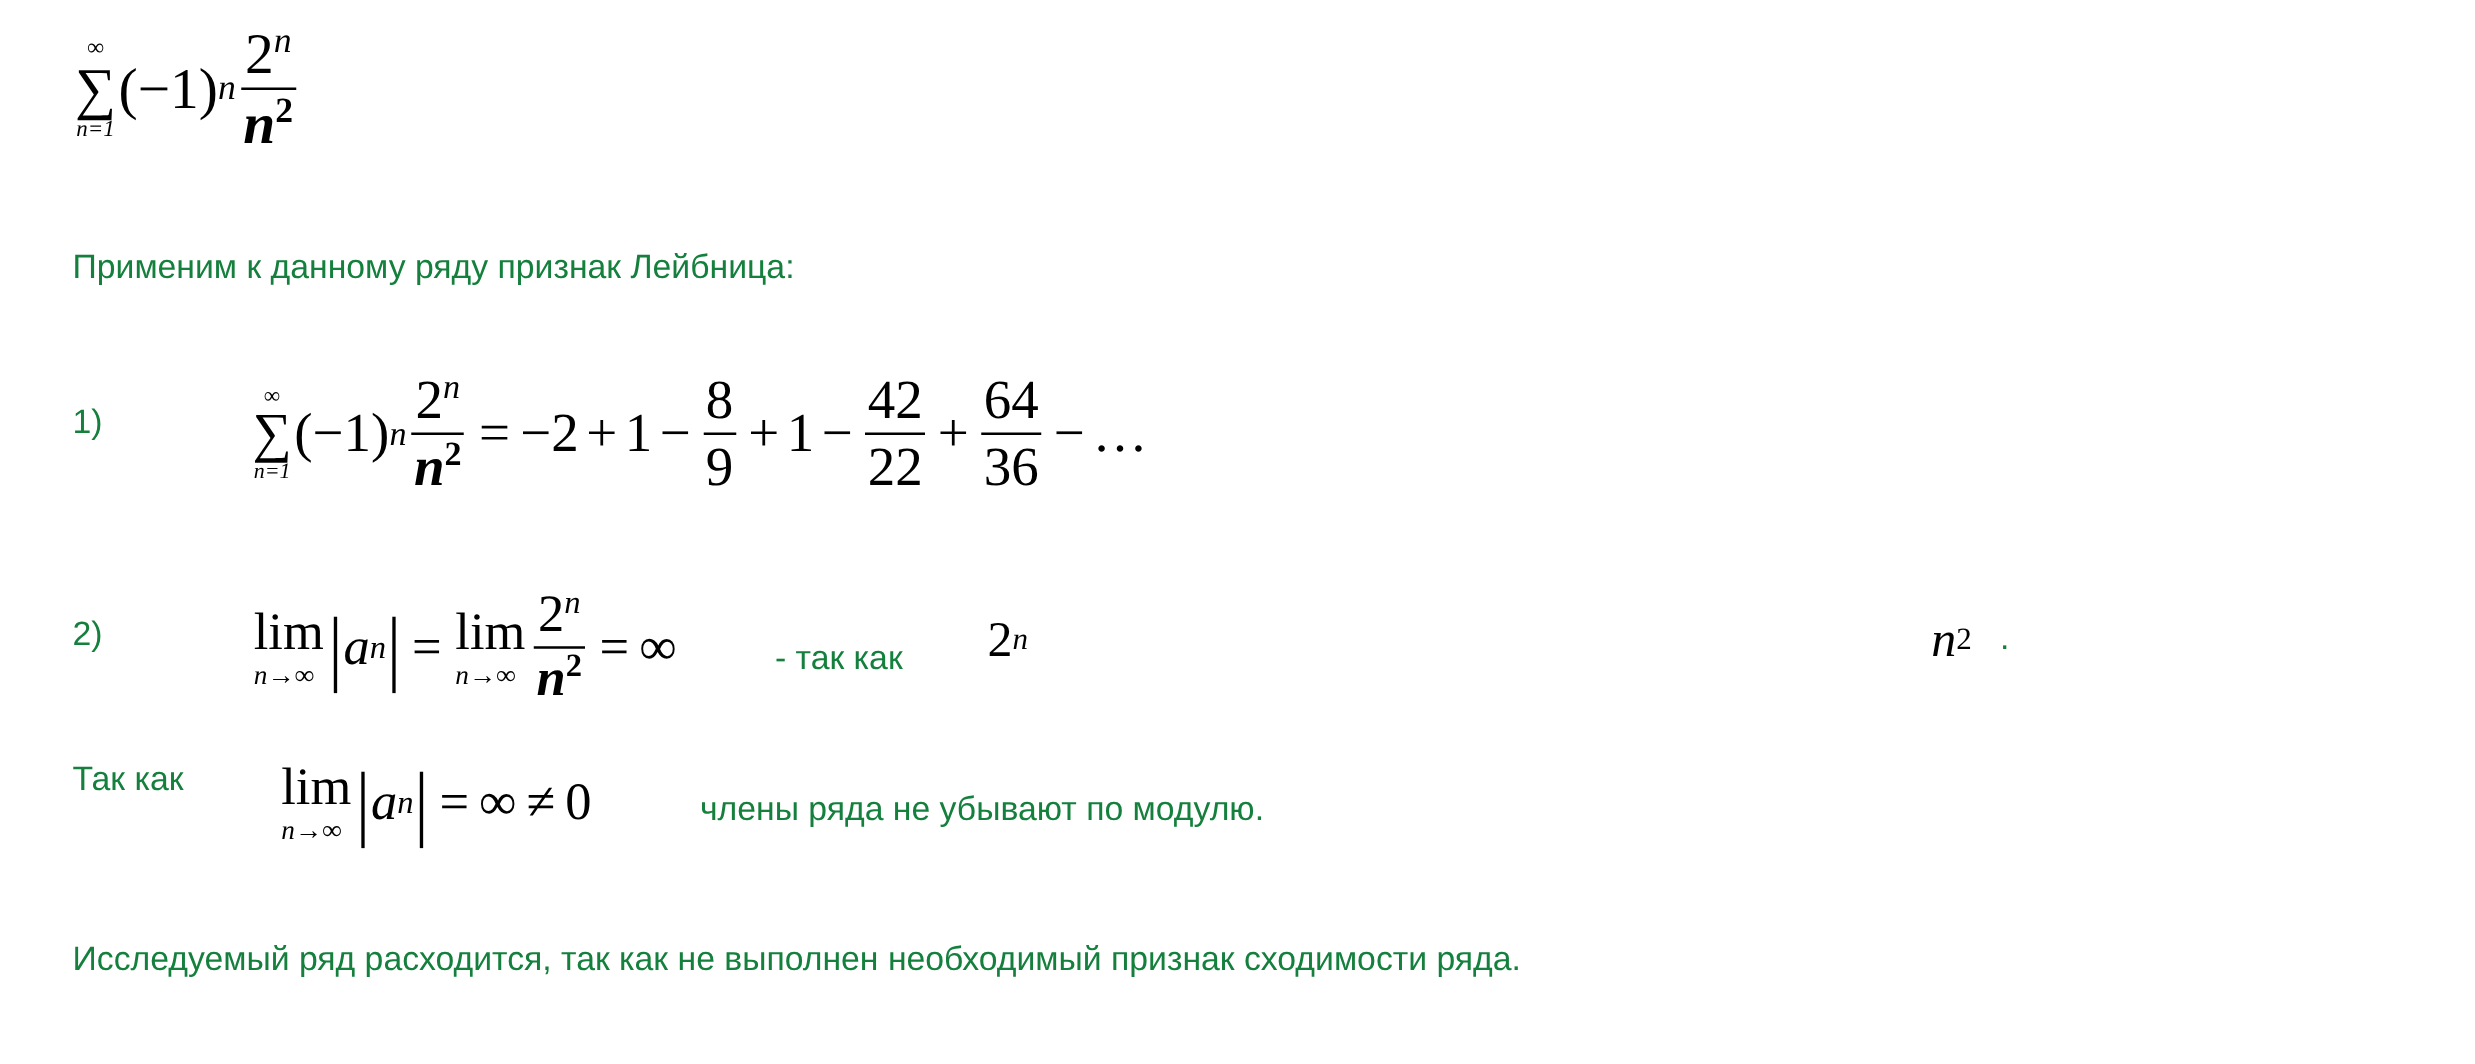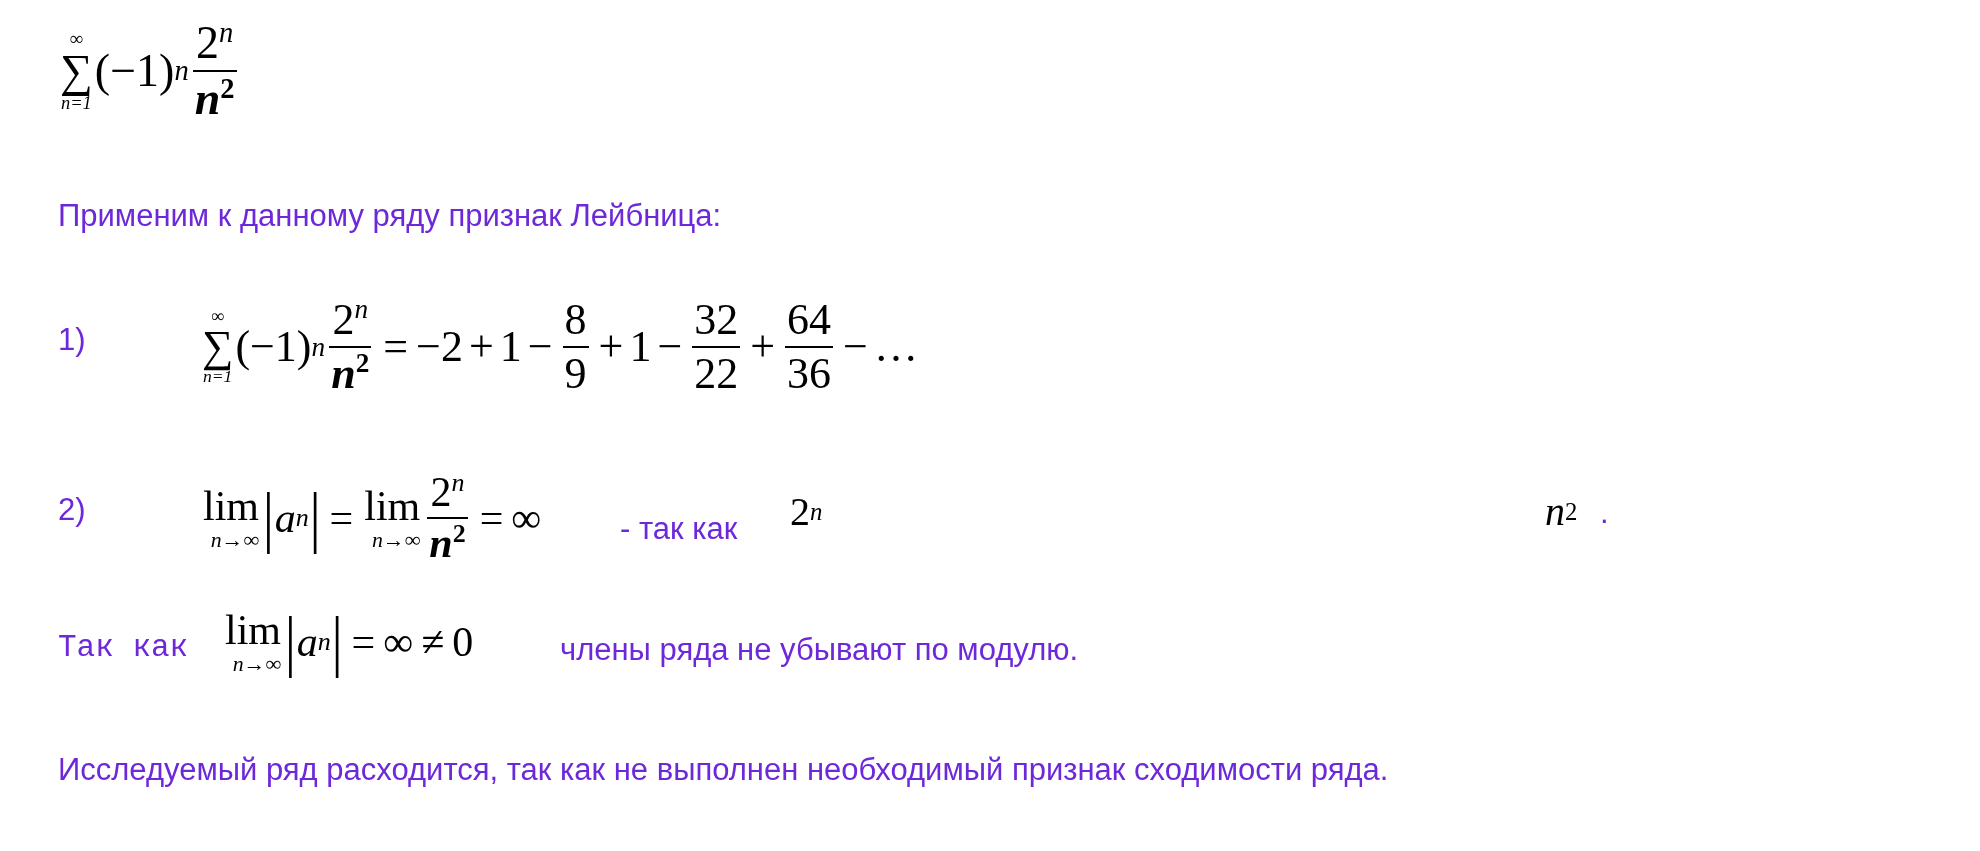--- a/index.html
+++ b/index.html
@@ -68,21 +68,21 @@
     font-size: 0.40em;
     font-family: "Liberation Serif", serif;
     font-style: italic;
     margin-top: 0.05em;
   }
 
   
   .limop {
     display: inline-flex;
     flex-direction: column;
-    align-items: flex-end;
+    align-items: flex-start;
     justify-content: center;
     vertical-align: middle;
     line-height: 1.05;
     margin: 0 3px;
   }
   .limop .limmain {
     font-family: "Liberation Serif", serif;
     font-style: normal;
   }
   .limop .limsub {
@@ -130,22 +130,22 @@
     font-size: 0.62em;
     vertical-align: sub;
     line-height: 0;
     font-style: italic;
     font-family: "Liberation Serif", serif;
   }
 
   
   .ru {
     font-family: "Liberation Sans", sans-serif;
-    font-size: 31px;
-    color: #6d28d9;
+    font-size: 27px;
+    color: #15803d;
     white-space: nowrap;
   }
 
   
   .row { position: absolute; display: flex; align-items: center; }
 
   #headline-formula { left: 58px; top: 18px; font-size: 46px; }
   #intro-line       { left: 58px; top: 198px; }
 
   #item1-number     { left: 58px;  top: 322px; }
@@ -153,21 +153,21 @@
   #item1-tail       { left: 1050px; top: 325px; }
 
   #item2-number     { left: 58px;  top: 492px; }
   #item2-formula    { left: 200px; top: 470px; font-size: 42px; }
   #item2-tail-a     { left: 620px; top: 495px; margin-top: 16px; }
   #item2-pow        { left: 790px; top: 488px; font-size: 40px; }
   #item2-tail-b     { left: 855px; top: 495px; }
   #item2-pow2       { left: 1545px; top: 488px; font-size: 40px; }
   #item2-tail-c     { left: 1600px; top: 495px; }
 
-  #tak-kak-label    { left: 58px;  top: 630px; font-family: Liberation Mono, monospace; }
+  #tak-kak-label    { left: 58px;  top: 608px; }
   #tak-kak-formula  { left: 222px; top: 608px; font-size: 42px; }
   #tak-kak-tail     { left: 560px; top: 632px; }
 
   #conclusion-line  { left: 58px;  top: 752px; }
 </style>
 </head>
 <body>
 
 <div class="page">
 
@@ -214,21 +214,21 @@
     <span class="mo" style="margin:0 6px">−</span>
     <span class="frac">
       <span class="num">8</span>
       <span class="bar"></span>
       <span class="den">9</span>
     </span>
     <span class="mo" style="margin:0 6px">+</span>
     <span class="mn">1</span>
     <span class="mo" style="margin:0 6px">−</span>
     <span class="frac">
-      <span class="num">32</span>
+      <span class="num">42</span>
       <span class="bar"></span>
       <span class="den">22</span>
     </span>
     <span class="mo" style="margin:0 6px">+</span>
     <span class="frac">
       <span class="num">64</span>
       <span class="bar"></span>
       <span class="den">36</span>
     </span>
     <span class="mo" style="margin:0 6px">−</span>

